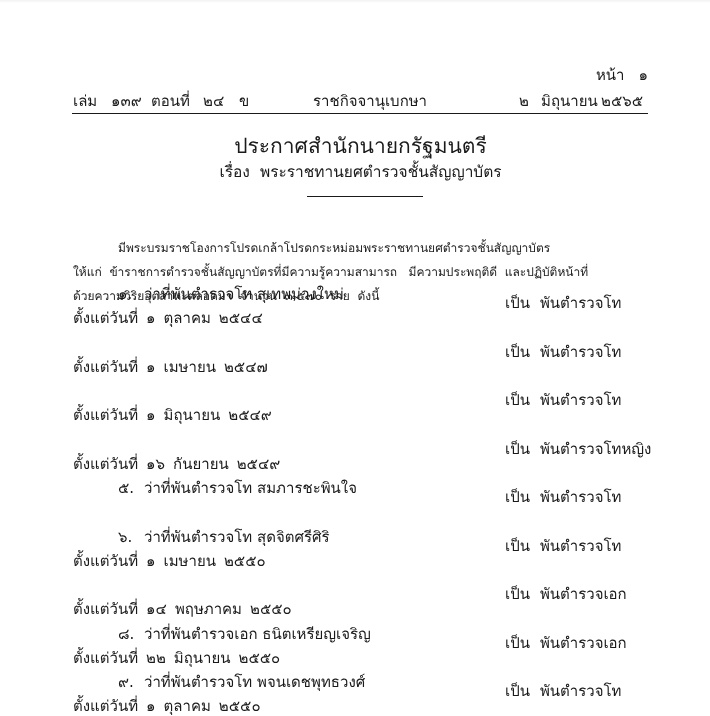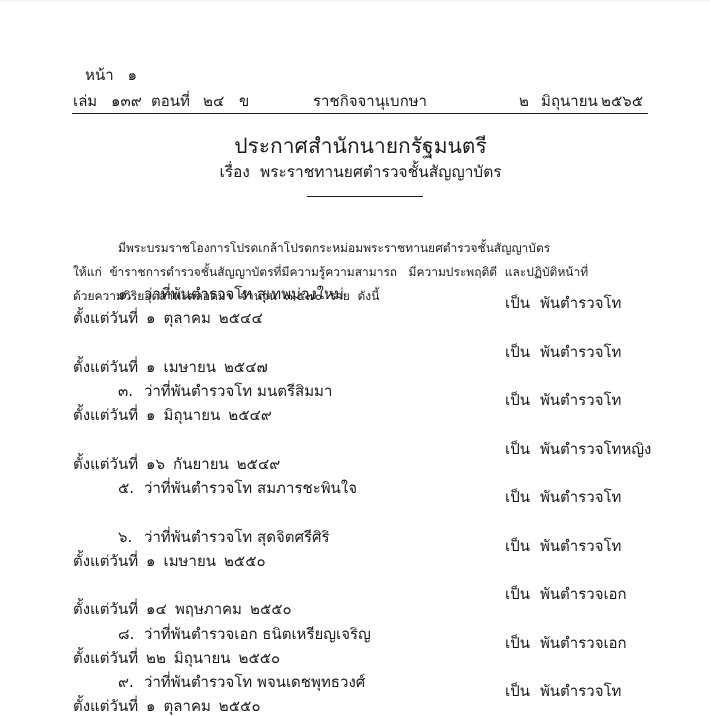--- a/index.html
+++ b/index.html
@@ -22,21 +22,21 @@
   .page {
     position: absolute;
     left: 73px;
     top: 64px;
     width: 575px;
   }
   .page-no {
     position: absolute;
     left: 0; top: 0;
     width: 575px;
-    text-align: left;
+    text-align: right;
     font-size: 15px;
     line-height: 22px;
     padding-left: 12px;
     box-sizing: border-box;
   }
   .page-no .lbl { margin-right: 14px; }
   .header-row {
     position: absolute;
     left: 0; top: 26px;
     width: 575px;
@@ -160,24 +160,20 @@
   <div class="entry">
     <div class="rank">
       <span class="pen">เป็น</span><span>พันตำรวจโท</span>
     </div>
     <div class="line2">
       <span>ตั้งแต่วันที่</span><span>๑</span><span>เมษายน</span><span>๒๕๔๗</span>
     </div>
   </div>
 
   <div class="entry">
-    <div class="line1">
-      <span class="num">๓.</span><span>ว่าที่พันตำรวจโท</span>
-      <span>มนตรี</span><span class="name-sep">สิมมา</span>
-    </div>
     <div class="rank">
       <span class="pen">เป็น</span><span>พันตำรวจโท</span>
     </div>
     <div class="line2">
       <span>ตั้งแต่วันที่</span><span>๑</span><span>มิถุนายน</span><span>๒๕๔๙</span>
     </div>
   </div>
 
   <div class="entry">
     <div class="rank">

